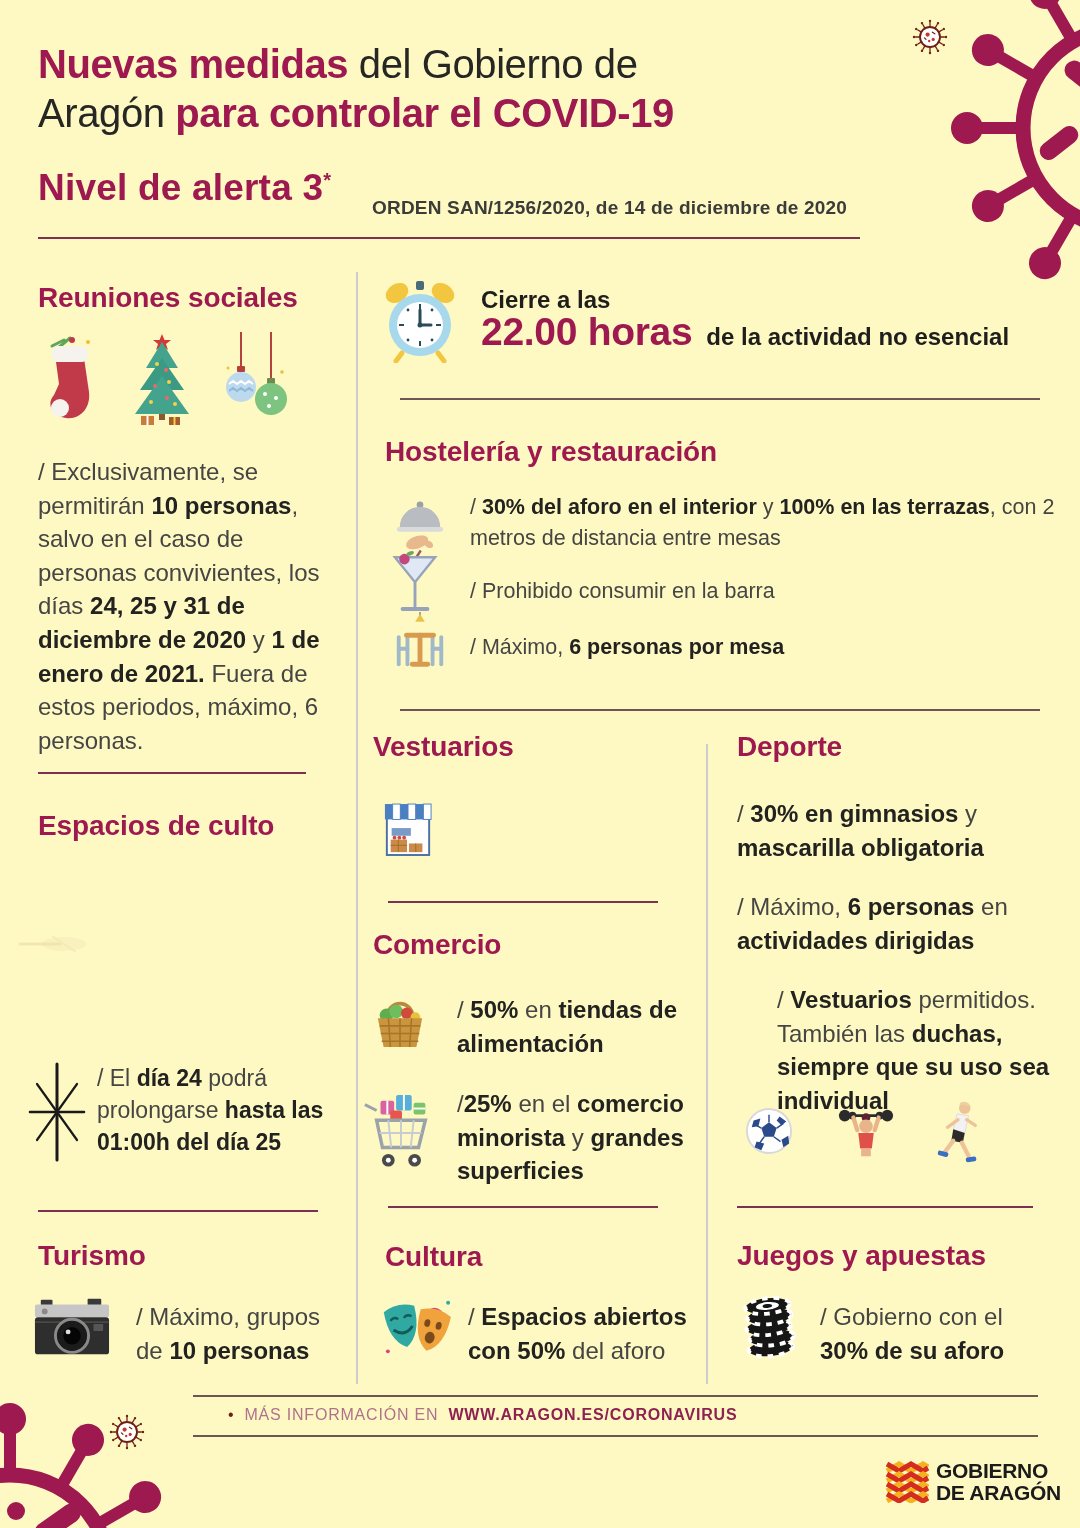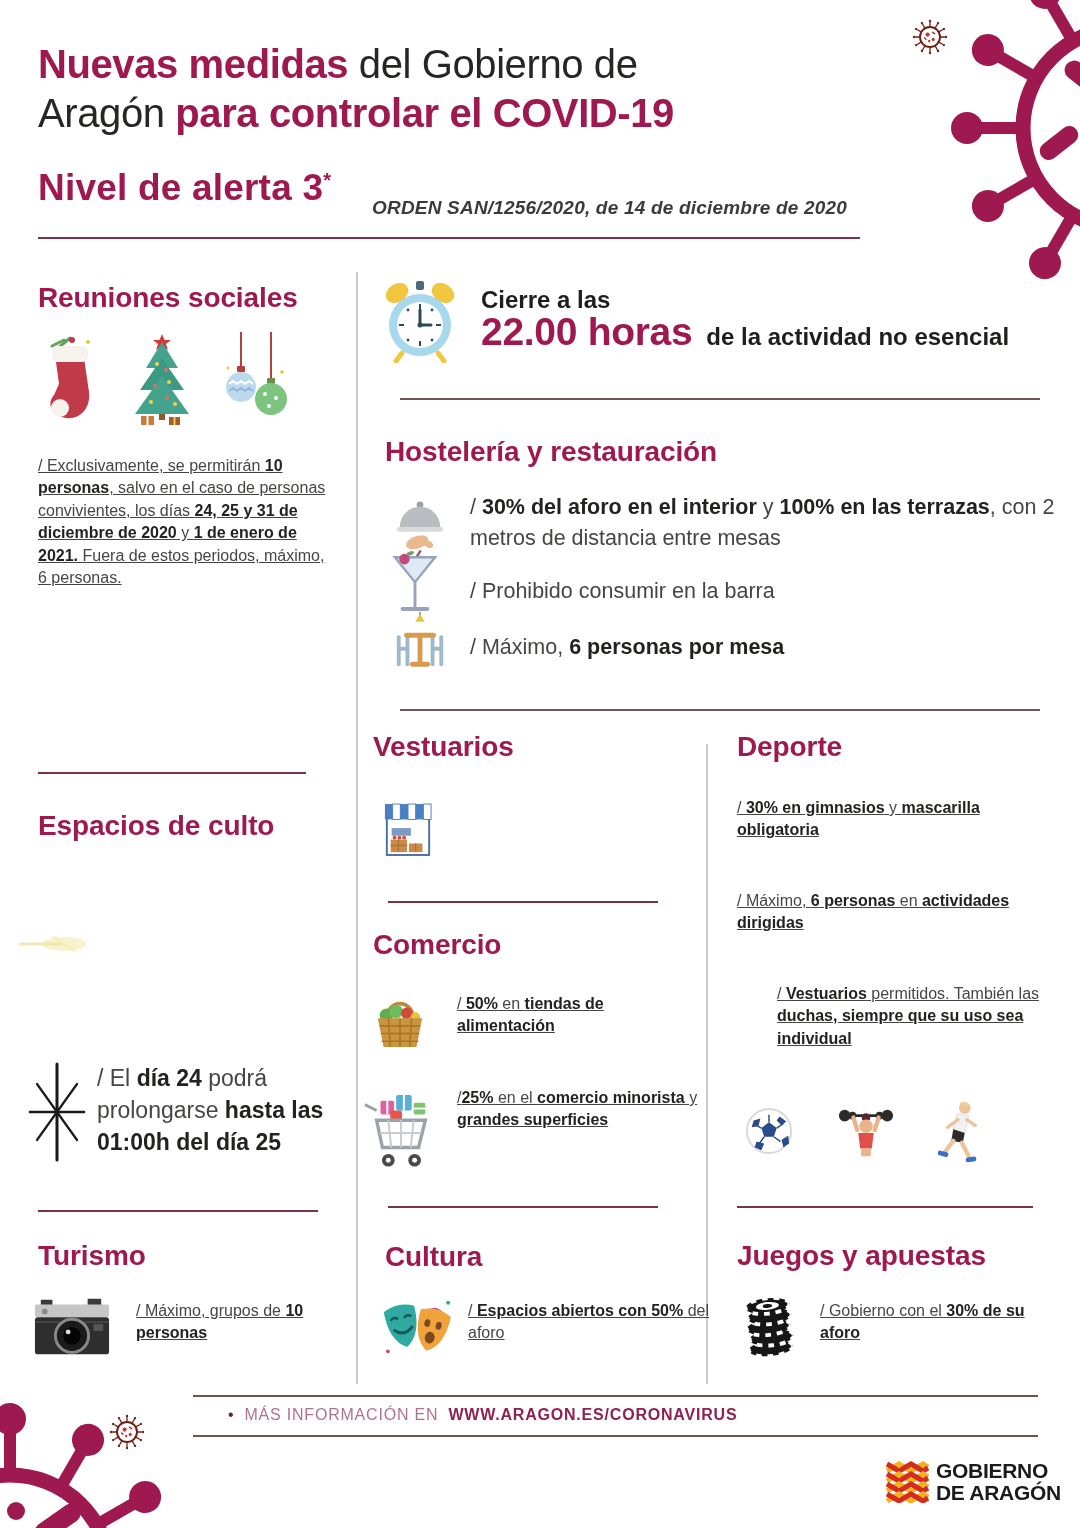--- a/index.html
+++ b/index.html
@@ -5,33 +5,33 @@
   :root{
     --accent:#9E1950;
     --dark:#262624;
     --body:#454543;
     --rule:#7C3150;
     --rule2:#6F5454;
     --grayline:#CCCCCC;
   }
   html,body{margin:0;padding:0;background:#e9e9e9;}
   .page{
-    position:relative;width:1080px;height:1528px;background:#ffffff;
+    position:relative;width:1080px;height:1528px;background:#fef9c3;
     overflow:hidden;font-family:"Liberation Sans",sans-serif;color:var(--body);
   }
   .abs{position:absolute;}
   .title{font-size:40px;line-height:1.22;color:var(--dark);letter-spacing:-0.4px;}
   .title .acc{color:var(--accent);font-weight:700;}
   .acc{color:var(--accent);font-weight:700;}
   .b{font-weight:700;color:#222220;}
   .alert{font-size:37px;color:var(--accent);font-weight:700;letter-spacing:0.2px;}
   .alert sup{font-size:20px;}
-  .order{font-size:19px;font-style:italic;font-weight:700;color:#3B3B3A;letter-spacing:0.2px;}
+  .order{font-size:19px;font-weight:700;color:#3B3B3A;letter-spacing:0.2px;}
   .h2{font-size:28px;font-weight:700;color:var(--accent);margin:0;letter-spacing:-0.1px;}
-  .txt{font-size:16px;line-height:1.4;text-decoration:underline;}
+  .txt{font-size:24px;line-height:1.4;}
   .txt-s{font-size:23px;line-height:1.4;}
   .txt-m{font-size:21.5px;line-height:1.45;}
   .hline{height:2px;background:var(--rule);}
   .hline2{height:2px;background:var(--rule2);}
   .vline{width:2px;background:var(--grayline);}
   .closing-pre{font-size:24px;font-weight:700;color:#1E1E1C;}
   .closing-row{display:flex;align-items:baseline;gap:14px;white-space:nowrap;}
   .closing-time{font-size:39px;font-weight:700;color:var(--accent);letter-spacing:-0.3px;}
   .closing-post{font-size:24px;font-weight:700;color:#1E1E1C;}
   .ftext{font-size:16px;letter-spacing:0.8px;color:#B0718C;font-weight:400;display:flex;gap:10px;align-items:baseline;white-space:nowrap;}

